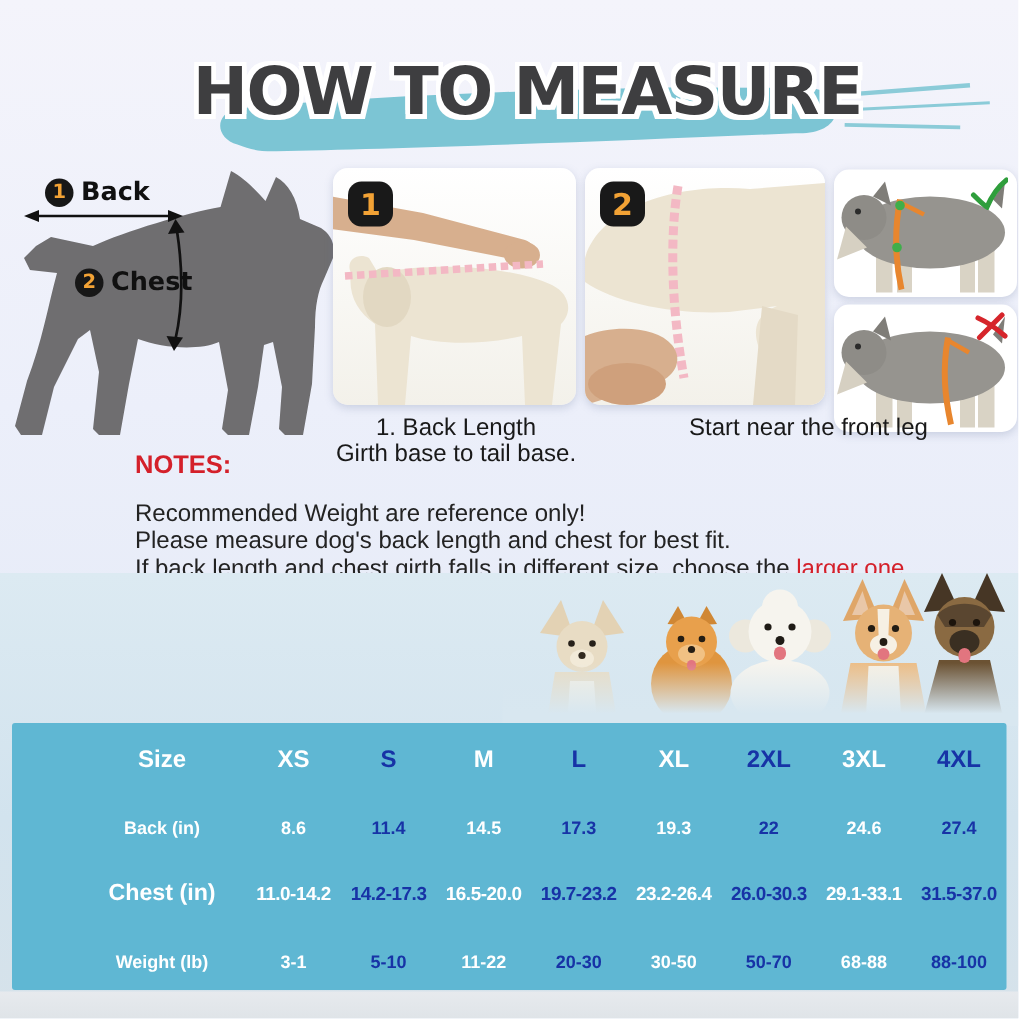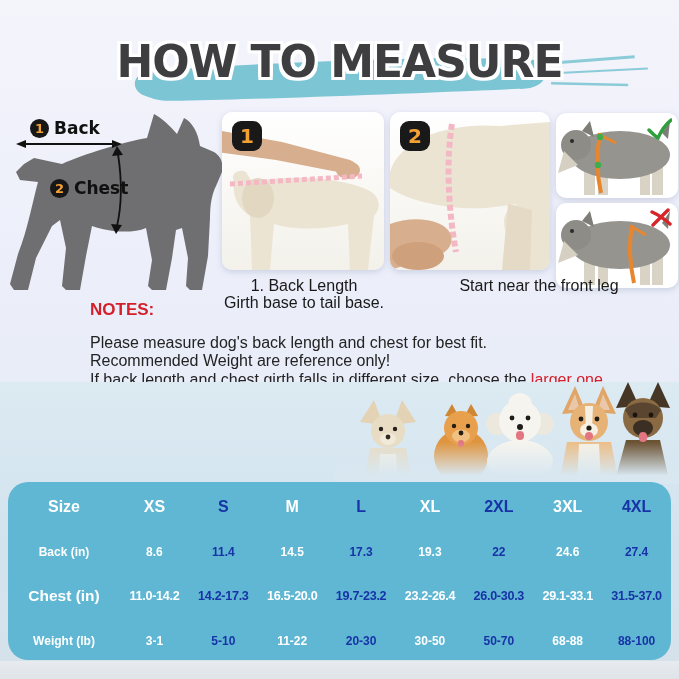--- a/index.html
+++ b/index.html
@@ -1,20 +1,20 @@
 <!DOCTYPE html>
 <html><head>
 <meta charset="utf-8">
 <style>
   html,body{margin:0;padding:0;background:#fff;}
   .page{position:relative;width:679px;height:679px;overflow:hidden;
     font-family:"Liberation Sans",sans-serif;
     background:linear-gradient(180deg,#f4f4fb 0%,#eceffa 40%,#dfe7f4 100%);}
   
-  .title-wrap{position:absolute;left:0;top:36px;width:565px;height:70px;}
+  .title-wrap{position:absolute;left:12px;top:36px;width:565px;height:70px;}
   .brush{position:absolute;left:130px;top:20px;width:525px;height:46px;transform:rotate(-1deg);}
   h1.title{position:absolute;left:0;top:0;width:679px;margin:0;text-align:center;
     font-family:"DejaVu Sans",sans-serif;font-weight:900;font-size:44px;letter-spacing:-1px;color:#3e3e40;
     text-shadow:-3px -3px 0 #fff,3px -3px 0 #fff,-3px 3px 0 #fff,3px 3px 0 #fff,0 -3px 0 #fff,0 3px 0 #fff,-3px 0 0 #fff,3px 0 0 #fff;}
   
   .sil{position:absolute;left:4px;top:108px;width:225px;height:185px;}
   .sil svg{position:absolute;left:0;top:0;}
   .lbl{position:absolute;display:flex;align-items:center;gap:5px;
     font-family:"DejaVu Sans",sans-serif;font-weight:bold;font-size:17px;color:#101010;}
   .numcirc{width:19px;height:19px;border-radius:50%;background:#171717;color:#f2a235;
@@ -38,22 +38,22 @@
   .notes{position:absolute;left:90px;top:301px;width:580px;font-size:16px;color:#232323;line-height:18.5px;}
   .notes .hd{color:#d4202a;font-weight:bold;font-size:17px;margin-bottom:14px;}
   .red{color:#d4202a;}
   
   .bottom{position:absolute;left:0;top:382px;width:679px;height:297px;
     background:linear-gradient(180deg,#dceaf2 0%,#d2e3ee 55%,#d6e2ea 100%);}
   .dog{position:absolute;}
   .mist{position:absolute;left:335px;top:60px;width:344px;height:42px;
     background:linear-gradient(180deg,rgba(220,234,242,0),#d8e7f0 80%);}
   .size-table{position:absolute;left:8px;top:100px;width:663px;height:178px;
-    border-collapse:separate;border-spacing:0;table-layout:fixed;background:#5fb7d3;border-radius:20px;
-    font-family:"Liberation Sans",sans-serif;font-weight:bold;text-align:center;color:#fff;}
+    border-collapse:separate;border-spacing:0;table-layout:fixed;background:#5fb7d3;border-radius:2px;
+    font-family:"Liberation Sans",sans-serif;font-weight:bold;text-align:center;color:#fff;padding-left:44px;}
   .size-table td{padding:0;font-size:12px;}
   .size-table td:first-child{width:112px;}
   .size-table tr:first-child td{font-size:16px;}
   .size-table tr:nth-child(3) td{font-size:12.6px;letter-spacing:-0.3px;}
   .size-table tr:nth-child(3) td:first-child{font-size:15.5px;letter-spacing:0;}
   .size-table td:nth-child(2n+3){color:#1733a6;}
   .size-table td:first-child{color:#fff;}
   .footnote{position:absolute;left:10px;top:269px;color:#c8232a;font-size:17px;z-index:4;}
   .footer-strip{position:absolute;left:0;top:279px;width:679px;height:18px;
     background:linear-gradient(180deg,#e7eaee,#dfe4e8);}
@@ -164,22 +164,22 @@
   <div class="cap cap1">
     <div>1. Back Length</div>
     <div>Girth base to tail base.</div>
   </div>
   <div class="cap cap2">
     <div>Start near the front leg</div>
   </div>
 
   <div class="notes">
     <div class="hd">NOTES:</div>
+    <div>Recommended Weight are reference only!</div>
     <div>Please measure dog's back length and chest for best fit.</div>
-    <div>Recommended Weight are reference only!</div>
     <div><span>If back length and chest girth falls in different size, choose the </span><span class="red">larger one.</span></div>
   </div>
 
   <div class="bottom">
 
     <svg class="dog" style="left:352px;top:16px" width="72" height="86" viewBox="0 0 72 86">
       <polygon points="8,24 22,2 31,27" fill="#e3d2b4"></polygon>
         <polygon points="64,24 50,2 41,27" fill="#e3d2b4"></polygon>
       <circle cx="36" cy="33" r="17" fill="#e8dcc4"></circle>
       <path d="M18 50 L54 50 L60 86 L12 86 Z" fill="#e8dcc4"></path>

